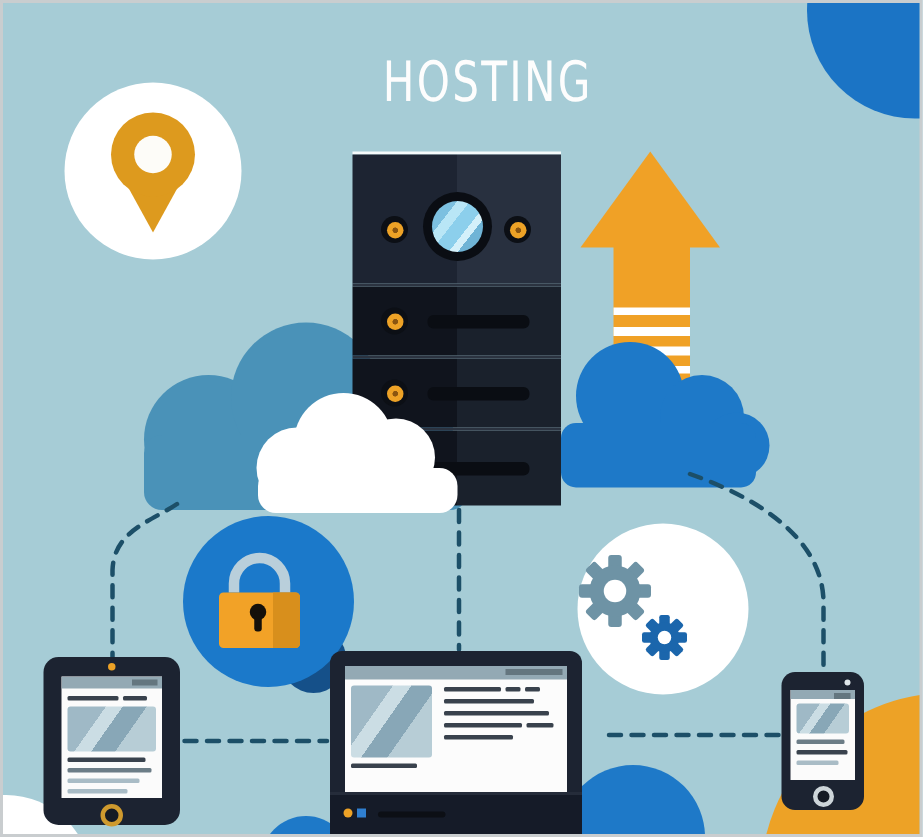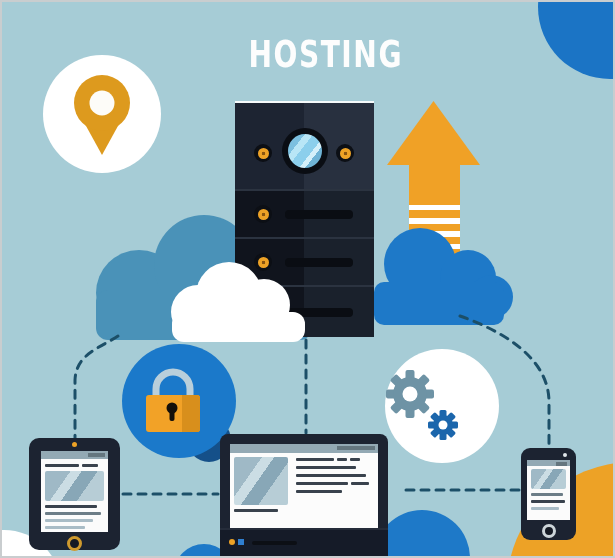--- a/index.html
+++ b/index.html
@@ -15,21 +15,21 @@
   
   #circle-top-right{left:536px;top:-67px;width:144px;height:144px;background:var(--c-blue,#1b74c5);}
   #circle-bottom-right{left:505px;top:460px;width:250px;height:250px;background:var(--c-orange,#eda226);}
   #circle-bottom-left{left:-55px;top:528px;width:114px;height:114px;background:#fff;}
   #circle-behind-monitor-left{left:185px;top:416px;width:44px;height:44px;background:#155089;}
   #circle-behind-monitor-right{left:372px;top:508px;width:96px;height:96px;background:var(--c-bright-blue,#1e79c8);}
   #circle-behind-monitor-bottom{left:172px;top:542px;width:60px;height:60px;background:var(--c-bright-blue,#1e79c8);}
 
   
   #title{left:0;right:0;top:34px;text-align:center;color:#fdfdfd;
-    font-size:37px;font-weight:bold;letter-spacing:2px;line-height:1;padding-left:36px;}
+    font-size:37px;font-weight:normal;letter-spacing:2px;line-height:1;padding-left:36px;}
   #title span{display:inline-block;transform:scaleX(.76);}
 
   
   svg.layer{position:absolute;left:0;top:0;}
 
   
   #server{left:233px;top:99px;width:139px;height:232px;border-top:2px solid rgba(255,255,255,.9);}
   .srv-top{position:relative;height:86px;background:linear-gradient(90deg,#1d2432 0 50%,#28303f 50% 100%);}
   .srv-bay{position:relative;height:46px;border-top:2px solid #2b3340;
     background:linear-gradient(90deg,#10141d 0 50%,#1a212c 50% 100%);}

